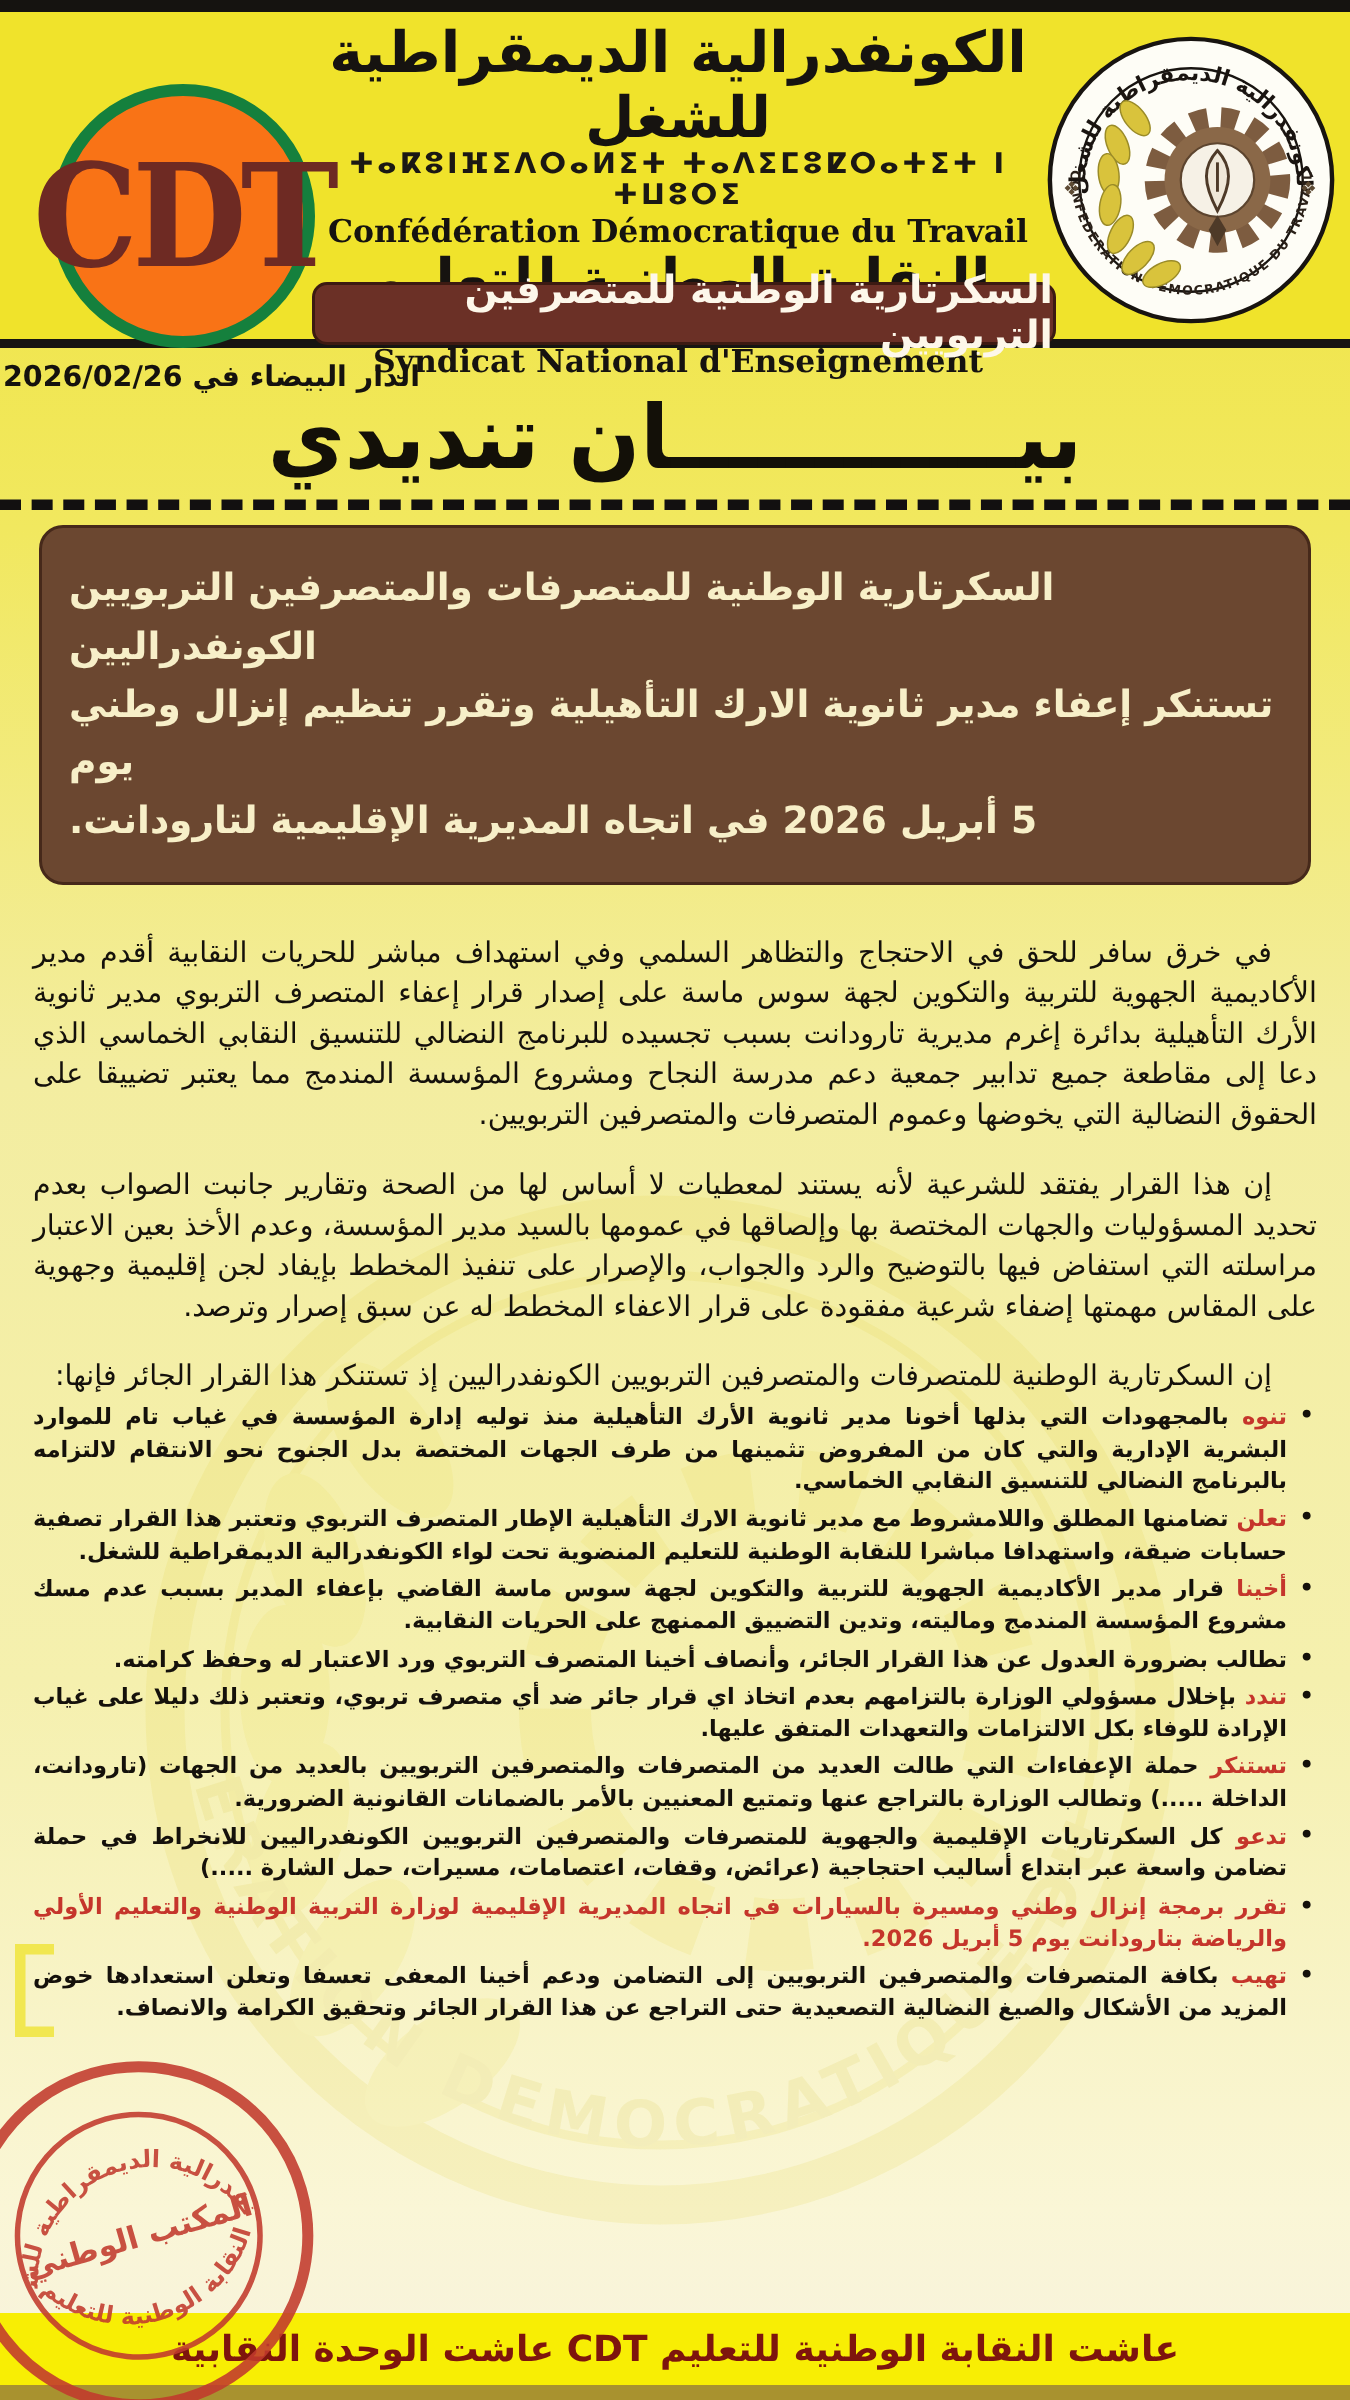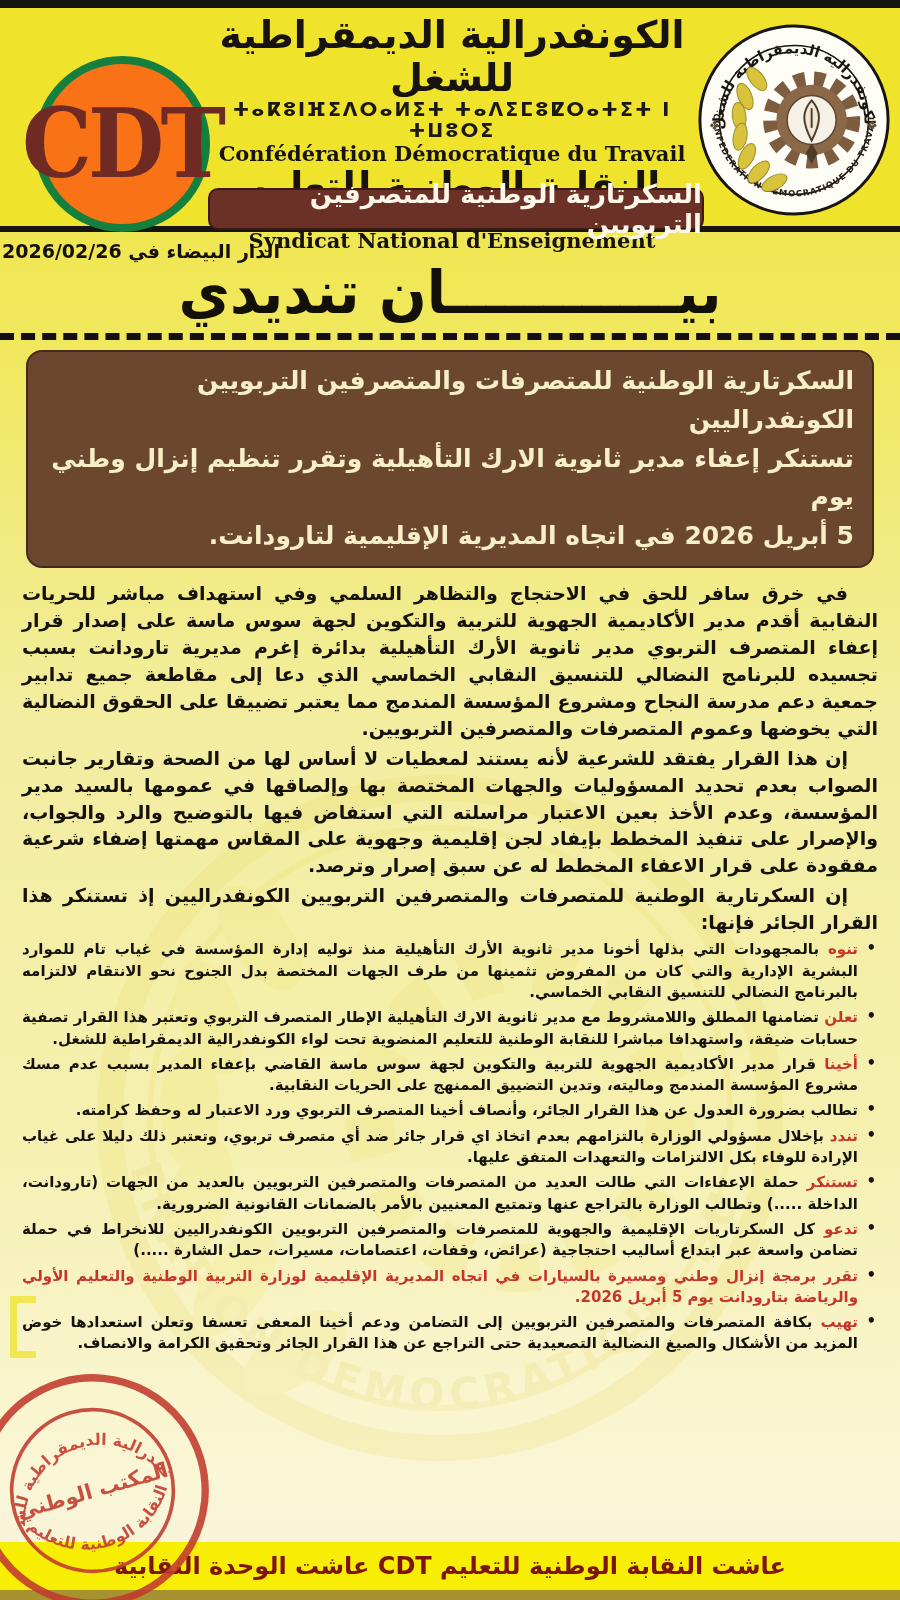--- a/index.html
+++ b/index.html
@@ -34,28 +34,28 @@
   .header-banner span{ direction:rtl; color:#fdf7ea; font-size:26px; font-weight:800; }
   .logo-right{ position:absolute; right:8px; top:14px; }
   
   .date-title{ flex:none; padding:8px 0 0; }
   .dateline{ direction:rtl; text-align:left; padding-left:2px; font-size:19px; font-weight:800; color:#15120e; }
   .main-title{ direction:rtl; text-align:center; font-size:56px; font-weight:800; color:#131008; margin-top:-2px; transform:scaleY(1.05); }
   .dashed-sep{ border-top:7px dashed #121010; margin:8px 0 10px; flex:none; }
   
   .headline-box{
     flex:none; margin:0 26px; background:#6b4730; border:2px solid #46291a; border-radius:16px;
-    padding:10px 18px; text-align:right;
+    padding:21px 18px; text-align:left;
   }
   .headline-box div{ direction:rtl; color:#f7efc8; font-size:25px; font-weight:800; line-height:1.55; }
   
   .body-content{ position:relative; flex:1; padding:12px 22px 0; display:flex; flex-direction:column; overflow:hidden; }
   .watermark{ position:absolute; left:50px; top:120px; z-index:0; opacity:.55; pointer-events:none; }
   .body-text{ position:relative; z-index:1; }
-  .para{ direction:rtl; text-align:justify; font-size:19px; font-weight:700; color:#15110b; line-height:1.42; text-indent:30px; margin-bottom:3px; }
+  .para{ direction:rtl; text-align:justify; font-size:19px; font-weight:400; color:#15110b; line-height:1.42; text-indent:30px; margin-bottom:3px;margin-top:20px; }
   ul.points{ direction:rtl; list-style:none; margin-top:2px; }
   ul.points li{ position:relative; direction:rtl; text-align:justify; font-size:15px; font-weight:700; color:#15110b; line-height:1.42; padding-right:20px; margin-bottom:4px; }
   ul.points li::before{ content:"•"; position:absolute; right:2px; top:-1px; font-weight:900; color:#15110b; }
   .lead-red{ color:#c5352b; }
   .lead-dark{ color:#15110b; }
   li.all-red, li.all-red span{ color:#c5352b; }
   
   .footer-strip{ flex:none; height:48px; background:#f8ee04; display:flex; align-items:center; justify-content:center; }
   .footer-strip span{ direction:rtl; font-size:24px; font-weight:800; color:#7e150d; }
   .bottom-edge{ flex:none; height:10px; background:#a8922f; }

